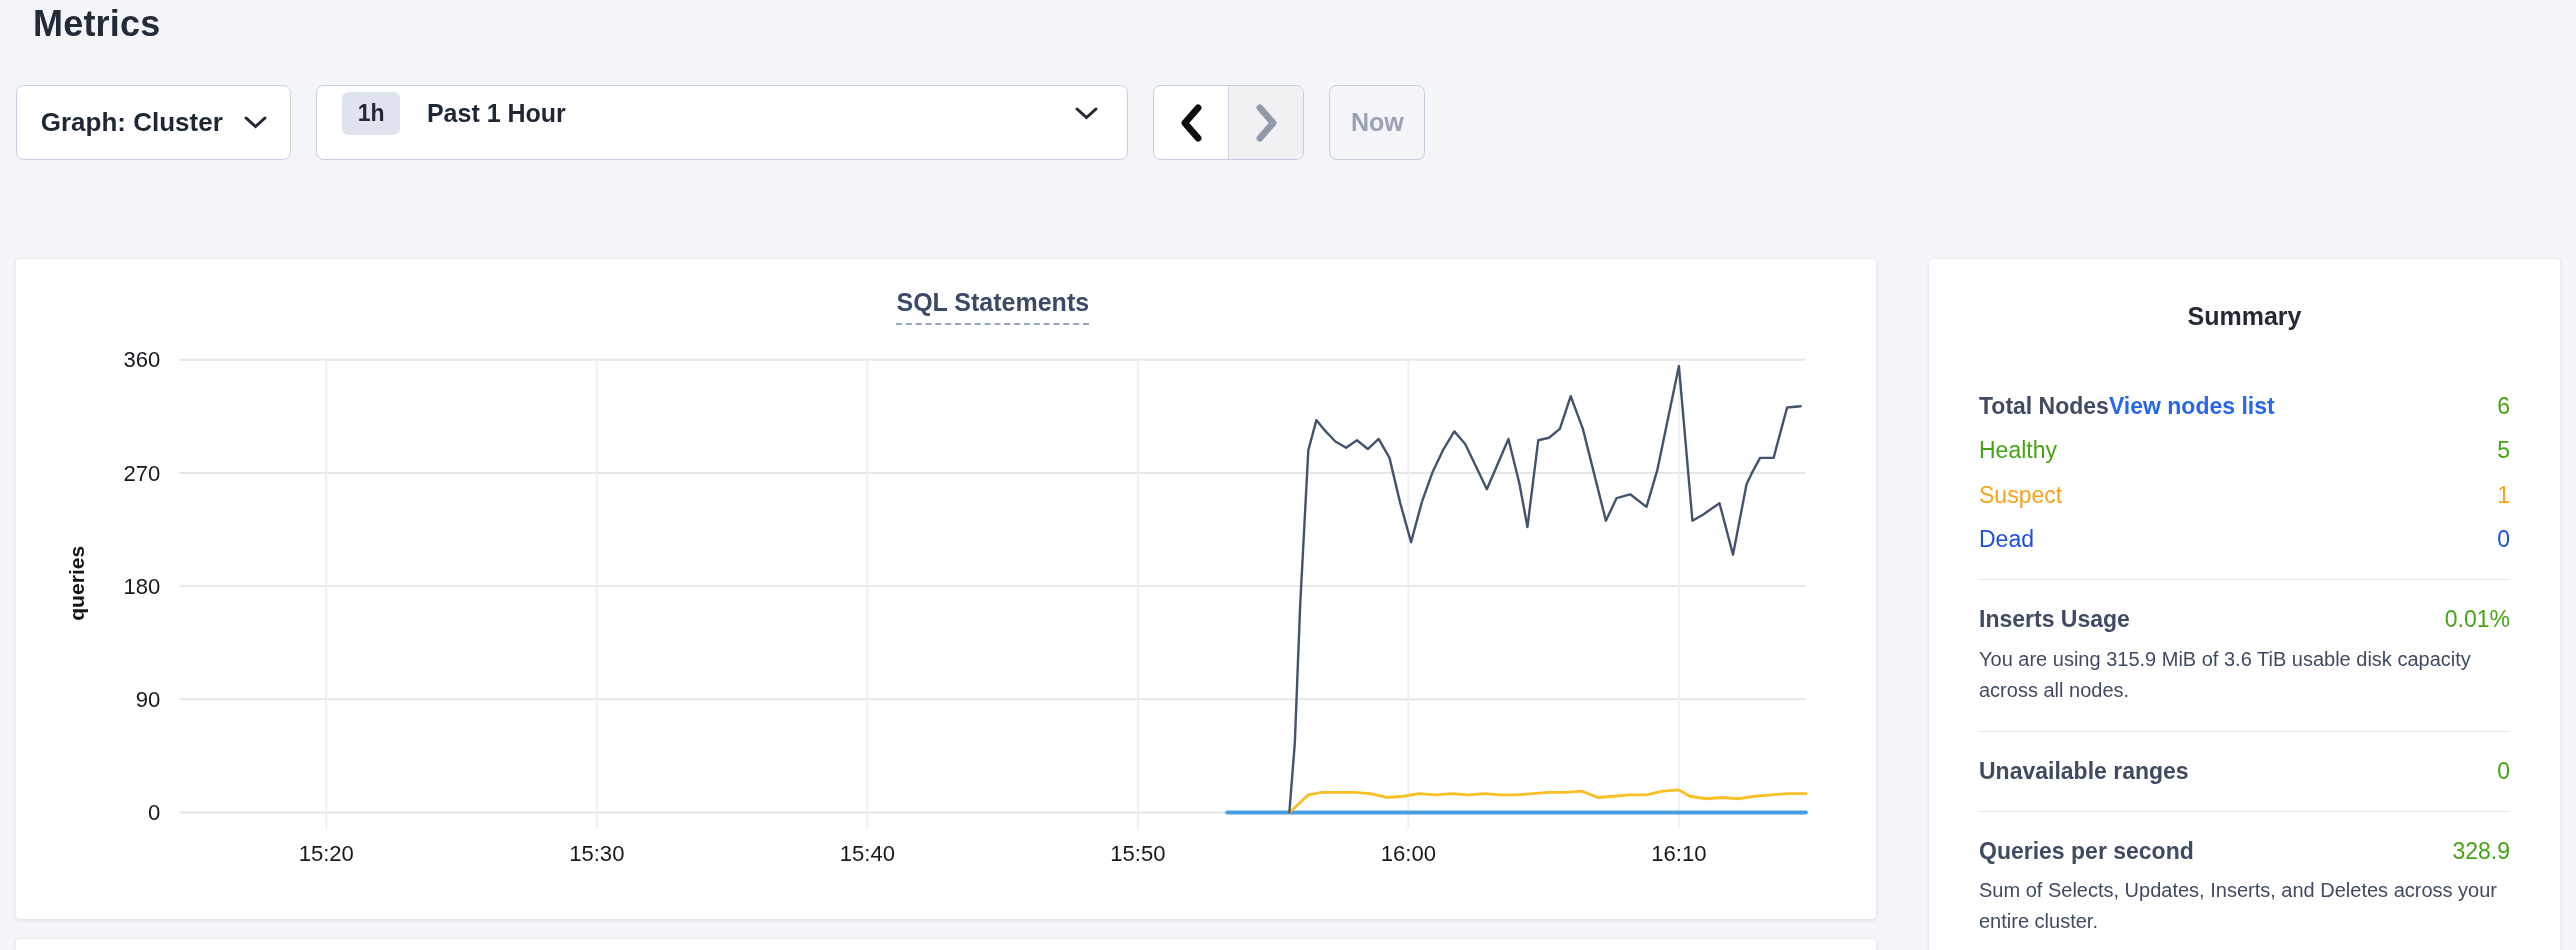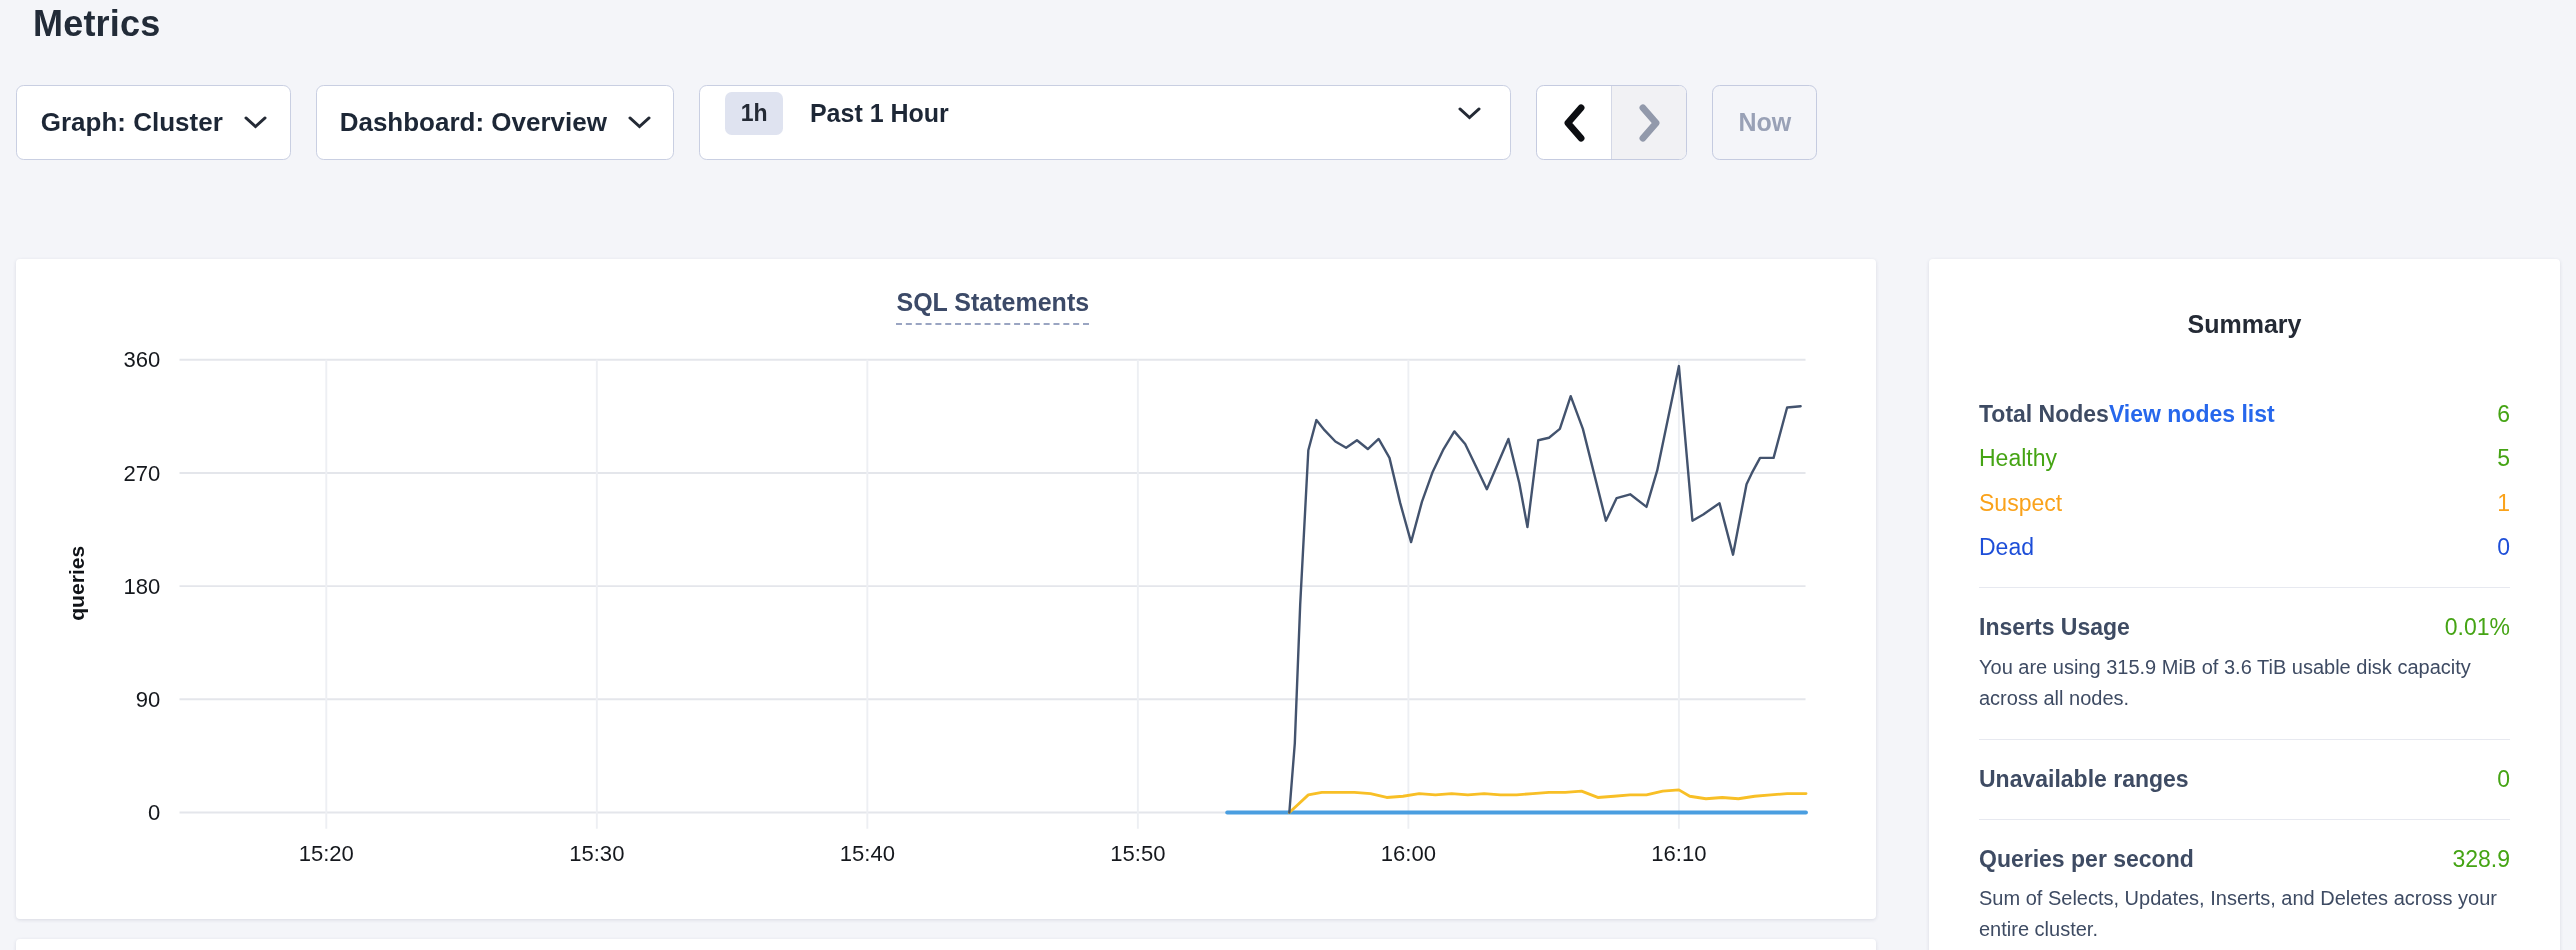--- a/index.html
+++ b/index.html
@@ -52,21 +52,21 @@
     width: 151px;
     border: 1px solid #c5cbe0; border-radius: 7.7px;
     display: flex; overflow: hidden; background: #fff;
   }
   .pager-half {
     flex: 1; display: flex; align-items: center; justify-content: center;
     cursor: pointer;
   }
   .pager-next { background: #f1f1f4; border-left: 1px solid #d4d8e6; cursor: default; }
   .now-btn {
-    width: 105px;
+    width: 96px;
     background: transparent;
     border: 1px solid #c5cbe0; border-radius: 7.7px;
     color: #99a1b6; font-weight: 700; font-size: 25px;
     display: flex; align-items: center; justify-content: center; text-align: right;
   }
   
   .card {
     position: absolute; background: #ffffff; border-radius: 4px;
     box-shadow: 0 1px 3.8px rgba(56, 66, 97, 0.14);
   }
@@ -84,21 +84,21 @@
   .chart-title-wrap span {
     font-size: 25px; font-weight: 700; color: #3c4a68;
     border-bottom: 2.9px dashed #9aa5c2;
     padding-bottom: 6.7px;
     cursor: help;
   }
   .chart-svg { position: absolute; left: 0; top: 0; }
   
   .summary-title {
     text-align: center; font-size: 25px; font-weight: 700; color: #242a35;
-    margin: 16px 0 61px 0;
+    margin: 8px 0 61px 0;
   }
   .srow {
     display: flex; justify-content: space-between; align-items: baseline;
     font-size: 23px; line-height: 29px; margin-bottom: 15.4px;
   }
   .srow .left-group { display: flex; align-items: baseline; }
   .lbl-strong { font-weight: 700; color: #3e4b63; }
   .link { color: #2667ec; font-weight: 600; text-decoration: none; cursor: pointer; }
   .green  { color: #45a414; }
   .orange { color: #faa21a; }
@@ -117,26 +117,20 @@
 
 <div class="toolbar">
 
   <div class="btn dropdown graph">
     <span>Graph: Cluster</span>
     <svg class="chev-down" viewBox="0 0 24 14">
       <path d="M2 2 L12 11 L22 2" fill="none" stroke="#242a35" stroke-width="3" stroke-linecap="round"></path>
     </svg>
   </div>
 
-  <div class="btn dropdown dashboard">
-    <span>Dashboard: Overview</span>
-    <svg class="chev-down" viewBox="0 0 24 14">
-      <path d="M2 2 L12 11 L22 2" fill="none" stroke="#242a35" stroke-width="3" stroke-linecap="round"></path>
-    </svg>
-  </div>
 
   <div class="btn time-selector">
     <span class="time-badge">1h</span>
     <span>Past 1 Hour</span>
     <svg class="chev-down" viewBox="0 0 24 14">
       <path d="M2 2 L12 11 L22 2" fill="none" stroke="#242a35" stroke-width="3" stroke-linecap="round"></path>
     </svg>
   </div>
 
   <div class="pager">

